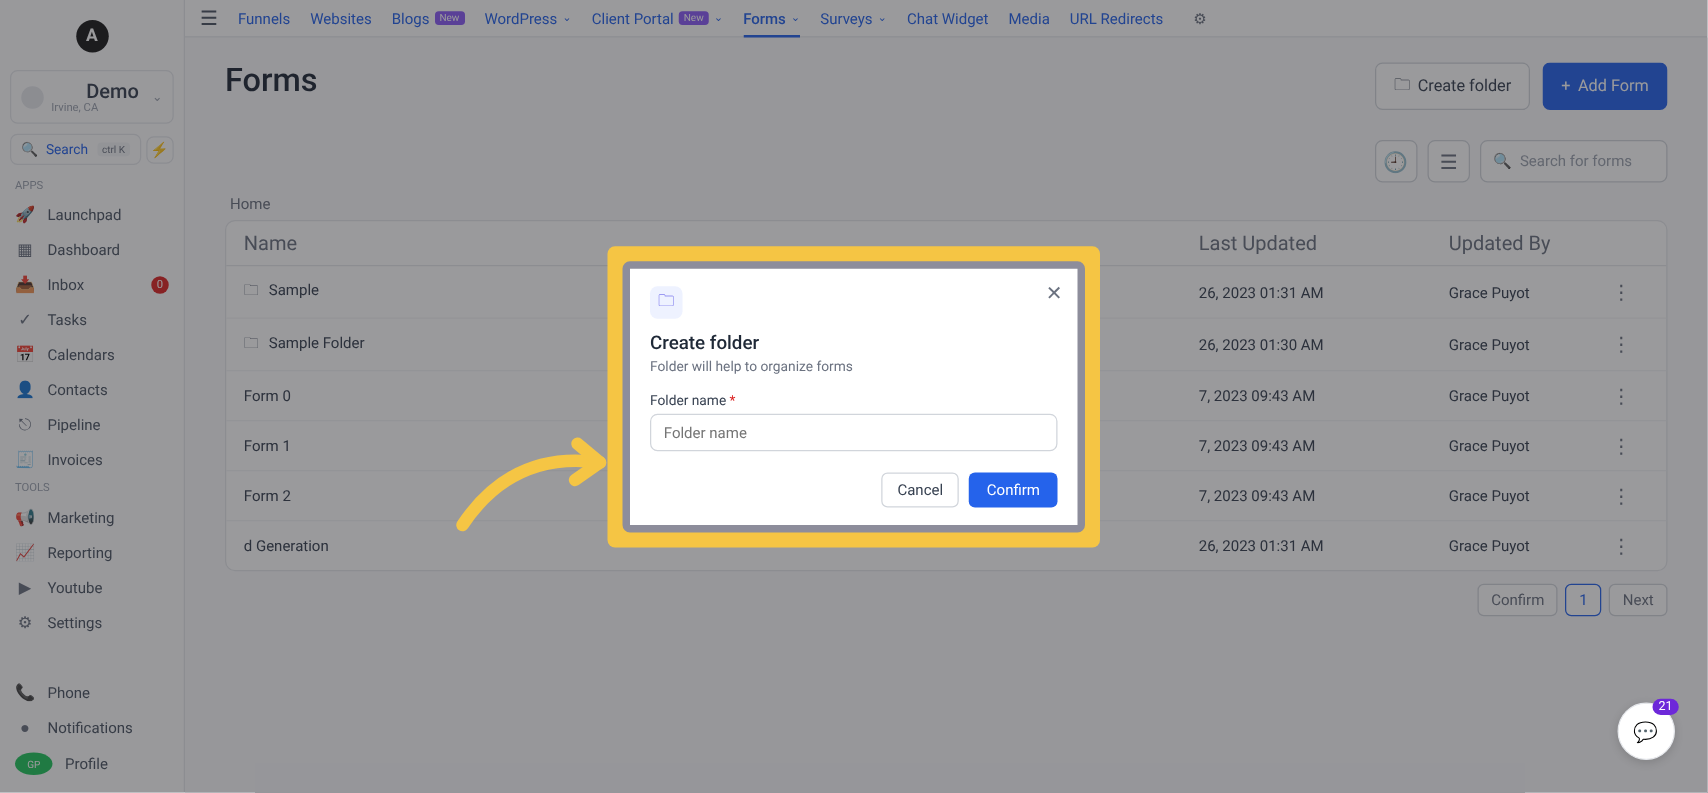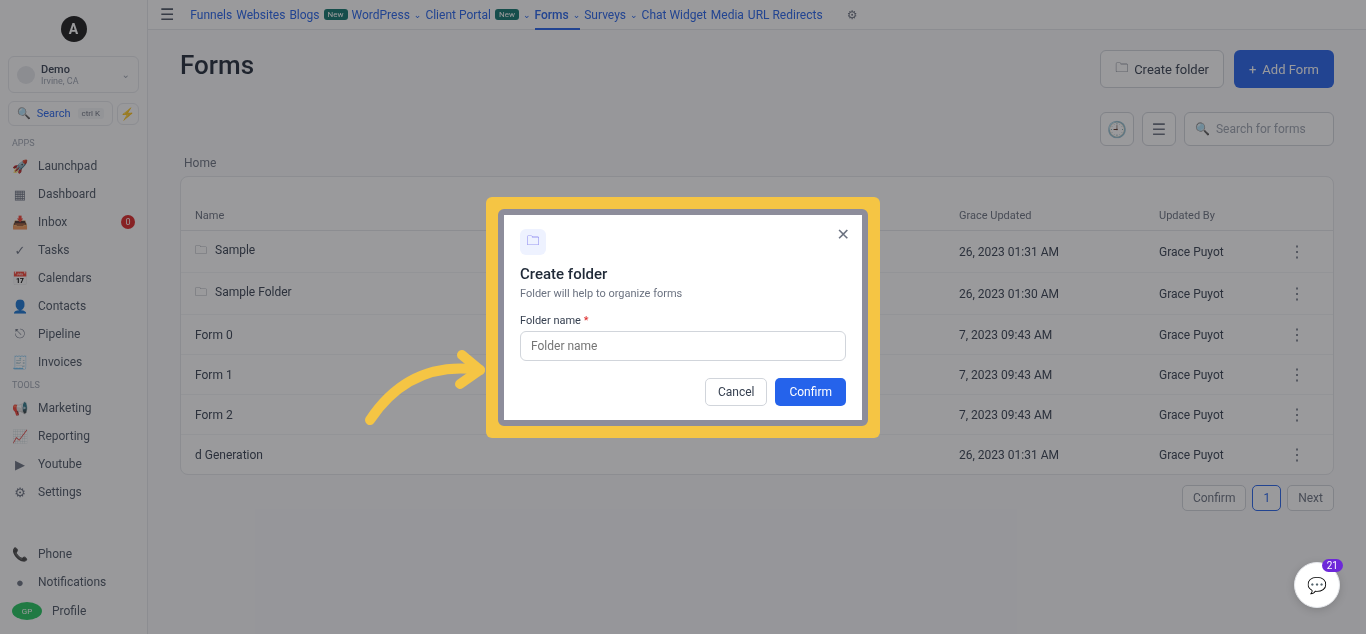--- a/index.html
+++ b/index.html
@@ -2,53 +2,53 @@
 <html><head>
 <meta charset="utf-8">
 <style>
 * { margin: 0; padding: 0; box-sizing: border-box; font-family: -apple-system, BlinkMacSystemFont, "Segoe UI", Roboto, sans-serif; }
 body { width: 1366px; height: 634px; overflow: hidden; background: #f9f9fb; position: relative; }
 .sidebar { position: absolute; left: 0; top: 0; width: 148px; height: 100%; background: #fdfdfe; border-right: 1px solid #e5e7eb; padding: 8px 0; }
 .logo { width: 26px; height: 26px; border-radius: 50%; background: #1a1a1a; color: #fff; display: flex; align-items: center; justify-content: center; font-weight: bold; margin: 8px auto 14px; font-size: 14px; }
 .account { margin: 0 8px 8px; padding: 6px 8px; border: 1px solid #e5e7eb; border-radius: 6px; display: flex; align-items: center; gap: 6px; }
 .account-icon { width: 18px; height: 18px; border-radius: 50%; background: #e5e7eb; }
 .account-info { flex: 1; }
-.account-name { font-size: 11px; color: #374151; font-weight: 500; }
+.account-name { font-size: 16px; color: #374151; font-weight: 500; margin-left: 28px; }
 .account-loc { font-size: 9px; color: #9ca3af; }
 .chevron { font-size: 10px; color: #9ca3af; }
 .search-row { margin: 0 8px 8px; display: flex; align-items: center; gap: 4px; }
 .search-btn { flex: 1; padding: 5px 8px; border: 1px solid #e5e7eb; border-radius: 6px; display: flex; align-items: center; gap: 6px; font-size: 11px; color: #2563eb; }
 .search-btn .kbd { margin-left: auto; background: #f3f4f6; border-radius: 3px; padding: 1px 4px; font-size: 8px; color: #6b7280; }
 .bolt { width: 22px; height: 22px; border: 1px solid #e5e7eb; border-radius: 6px; display: flex; align-items: center; justify-content: center; color: #2563eb; font-size: 12px; }
 .section-label { font-size: 9px; color: #9ca3af; padding: 4px 12px; text-transform: uppercase; }
 .nav-item { display: flex; align-items: center; gap: 10px; padding: 6px 12px; font-size: 12px; color: #4b5563; cursor: pointer; }
 .nav-item .icon { width: 16px; height: 16px; display: flex; align-items: center; justify-content: center; color: #6b7280; font-size: 13px; }
 .nav-item .badge { background: #dc2626; color: #fff; font-size: 9px; border-radius: 50%; width: 14px; height: 14px; display: flex; align-items: center; justify-content: center; margin-left: auto; }
 .sidebar-bottom { position: absolute; bottom: 8px; left: 0; right: 0; }
 .profile-avatar { width: 30px; height: 18px; border-radius: 50%; background: #22c55e; color: #fff; font-size: 8px; display: flex; align-items: center; justify-content: center; }
 .topbar { position: absolute; left: 148px; top: 0; right: 0; height: 30px; border-bottom: 1px solid #e5e7eb; display: flex; align-items: center; padding: 0 12px; gap: 16px; font-size: 12px; background: #fff; }
 .hamburger { font-size: 16px; color: #4b5563; cursor: pointer; }
 .topnav-item { color: #2563eb; cursor: pointer; display: flex; align-items: center; gap: 4px; }
 .topnav-item.active { border-bottom: 2px solid #2563eb; padding-bottom: 6px; margin-bottom: -8px; font-weight: 500; }
-.new-tag { background: #0f766e; color: #fff; font-size: 8px; padding: 1px 4px; border-radius: 3px; }
+.new-tag { background: #8b5cf6; color: #fff; font-size: 8px; padding: 1px 4px; border-radius: 3px; }
 .gear-top { margin-left: 8px; color: #6b7280; cursor: pointer; }
 .main { position: absolute; left: 148px; top: 30px; right: 0; bottom: 0; padding: 20px 32px; overflow: auto; }
 .page-header { display: flex; justify-content: space-between; align-items: flex-start; margin-bottom: 24px; }
 .page-title { font-size: 26px; font-weight: 500; color: #1f2937; margin-bottom: 4px; }
 .page-desc { font-size: 13px; color: #6b7280; max-width: 500px; line-height: 1.5; }
 .header-actions { display: flex; gap: 10px; }
 .btn { padding: 7px 14px; border-radius: 6px; font-size: 13px; cursor: pointer; display: flex; align-items: center; gap: 6px; border: 1px solid transparent; }
 .btn-outline { background: #fff; border-color: #d1d5db; color: #374151; }
 .btn-primary { background: #2563eb; color: #fff; }
 .toolbar { display: flex; justify-content: flex-end; gap: 8px; margin-bottom: 10px; }
 .tool-btn { width: 34px; height: 34px; border: 1px solid #d1d5db; border-radius: 6px; background: #fff; display: flex; align-items: center; justify-content: center; color: #6b7280; cursor: pointer; }
 .search-forms { height: 34px; border: 1px solid #d1d5db; border-radius: 6px; background: #fff; padding: 0 10px; display: flex; align-items: center; gap: 6px; font-size: 12px; color: #9ca3af; width: 150px; }
 .breadcrumb { font-size: 12px; color: #6b7280; margin-bottom: 6px; padding-left: 4px; }
 .table { border: 1px solid #e5e7eb; border-radius: 8px; background: #fff; }
-.thead { display: flex; padding: 8px 14px; font-size: 11px; color: #6b7280; border-bottom: 1px solid #e5e7eb; margin-top: 24px; }
+.thead { display: flex; padding: 8px 14px; font-size: 16px; color: #6b7280; border-bottom: 1px solid #e5e7eb; }
 .col-name { flex: 1; }
 .col-date { width: 200px; }
 .col-by { width: 130px; }
 .col-menu { width: 30px; }
 .trow { display: flex; align-items: center; padding: 10px 14px; font-size: 12px; color: #374151; border-bottom: 1px solid #f3f4f6; }
 .trow:last-child { border-bottom: none; justify-content: center; }
 .folder-icon { color: #6b7280; margin-right: 8px; }
 .row-menu { color: #6b7280; cursor: pointer; font-size: 16px; }
 .pagination { display: flex; justify-content: flex-end; gap: 6px; margin-top: 10px; }
 .page-btn { padding: 5px 10px; border: 1px solid #d1d5db; border-radius: 5px; font-size: 12px; color: #6b7280; background: #fff; cursor: pointer; }
@@ -157,21 +157,21 @@
       </div>
       <div class="nav-item">
         <span class="profile-avatar">GP</span>
         <span>Profile</span>
       </div>
     </div>
 </div>
 
 <div class="topbar">
   <span class="hamburger">☰</span>
-  <div id="topnav" style="display:flex;gap:4px;align-items:center;">
+  <div id="topnav" style="display:flex;gap:16px;align-items:center;">
       <span class="topnav-item">Funnels</span>
       <span class="topnav-item">Websites</span>
       <span class="topnav-item">Blogs <span class="new-tag">New</span></span>
       <span class="topnav-item">WordPress <span style="font-size:9px;">⌄</span></span>
       <span class="topnav-item">Client Portal <span class="new-tag">New</span> <span style="font-size:9px;">⌄</span></span>
       <span class="topnav-item active">Forms <span style="font-size:9px;">⌄</span></span>
       <span class="topnav-item">Surveys <span style="font-size:9px;">⌄</span></span>
       <span class="topnav-item">Chat Widget</span>
       <span class="topnav-item">Media</span>
       <span class="topnav-item">URL Redirects</span>
@@ -204,21 +204,21 @@
       </div>
     <div class="search-forms">
       <span>🔍</span>
       <span>Search for forms</span>
     </div>
   </div>
   <div class="breadcrumb">Home</div>
   <div class="table">
     <div class="thead">
       <div class="col-name">Name</div>
-      <div class="col-date">Grace Updated</div>
+      <div class="col-date">Last Updated</div>
       <div class="col-by">Updated By</div>
       <div class="col-menu"></div>
     </div>
     <div id="tbody">
         <div class="trow">
           <div class="col-name"><span class="folder-icon">🗀</span><span>Sample</span></div>
           <div class="col-date">26, 2023 01:31 AM</div>
           <div class="col-by">Grace Puyot</div>
           <div class="col-menu row-menu">⋮</div>
         </div>

